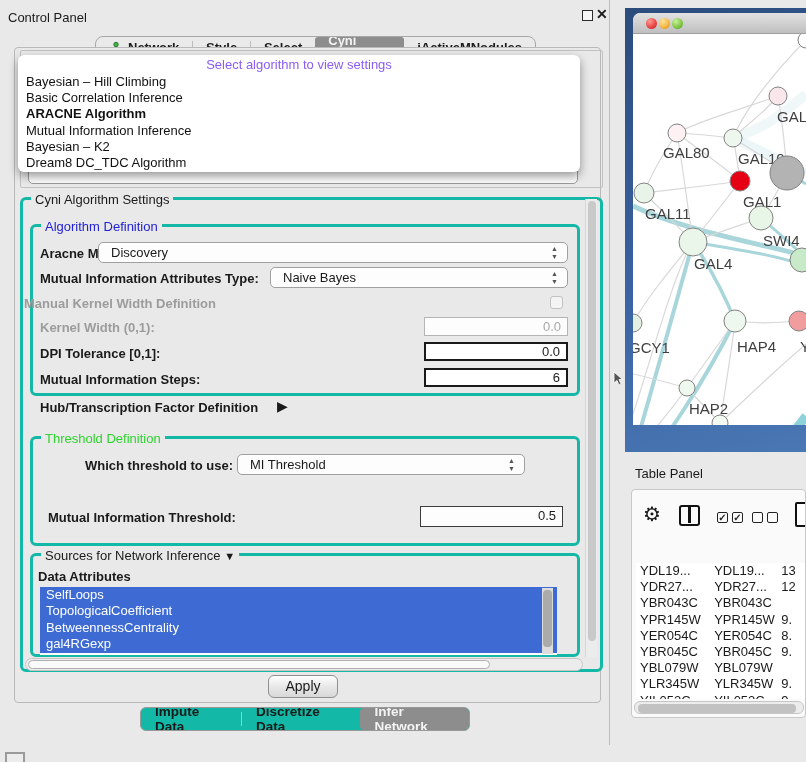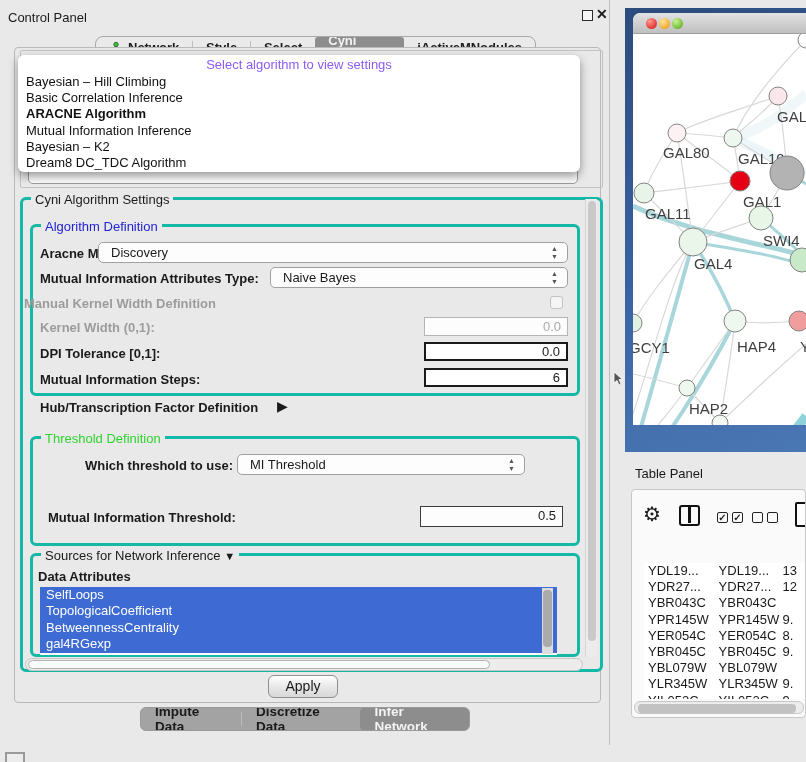--- a/index.html
+++ b/index.html
@@ -46,21 +46,21 @@
   .checkbox { width:13px; height:13px; border:1px solid #c2c2c2; border-radius:3px; background:#f4f4f4; }
   .list { background:#ffffff; overflow:hidden; }
   .list-item { height:16.4px; line-height:16.4px; padding-left:6px; background:#3d6bd3; color:#ffffff; }
   .vscroll-track { background:#ececec; border-left:1px solid #d6d6d6; }
   .vthumb { background:#c9c9c9; border-radius:4px; }
   .hscroll-track { background:#ececec; border:1px solid #c6c6c6; border-radius:7px; }
   .hthumb { background:#fafafa; border:1px solid #b0b0b0; border-radius:5px; }
   .apply-btn { left:268px; top:675px; width:70px; height:23px; border:1px solid #8f8f8f; border-radius:6px;
     background:linear-gradient(#ffffff,#e8e8e8 50%,#d8d8d8); text-align:center; line-height:21px; font-size:14px; }
   .bottom-tabbar { left:140px; top:707px; width:330px; height:24px; border:1px solid #999;
-    border-radius:6px; display:flex; background:#a3a3a3; overflow:hidden; }
+    border-radius:6px; display:flex; background:#14b8a6; overflow:hidden; }
   .btab { display:flex; align-items:center; padding:0 14px; font-weight:bold; font-size:13.5px; }
   .btab.selected { background:#8d8d8d; color:#f4f4f4; border-radius:4px; }
   
   #desktop { left:625px; top:8px; width:181px; height:444px;
     background:linear-gradient(160deg,#2c4c7c 0%,#3a62a2 55%,#4a78b4 100%); }
   #net-window { left:8px; top:5px; width:173px; height:412px; background:#ffffff; border-top-left-radius:7px; overflow:hidden; }
   .win-titlebar { height:21px; background:linear-gradient(#e2e2e2,#bfbfbf); border-top-left-radius:7px;
     border-bottom:1px solid #9f9f9f; position:relative; }
   .light { position:absolute; top:5px; width:11px; height:11px; border-radius:50%; }
   .light.red { left:13px; background:radial-gradient(circle at 35% 30%, #ff9a94, #e8433f 60%, #b32b26); }
@@ -73,21 +73,21 @@
   .gear { left:11px; top:12px; font-size:20px; color:#1a1a1a; }
   .split-icon { left:47px; top:15px; width:21px; height:21px; border:2.5px solid #111; border-radius:3px; }
   .split-icon::after { content:""; position:absolute; left:7px; top:0; width:2.5px; height:16px; background:#111; }
   .cb { position:absolute; width:11px; height:11px; border:1.5px solid #222; border-radius:2px; font-size:10px;
     line-height:10px; text-align:center; font-weight:bold; color:#222; }
   .doc-icon { left:163px; top:12px; width:18px; height:25px; border:2.5px solid #111; border-radius:2px; background:#fff; }
   .thead { top:48px; left:4px; right:0; height:24px; display:flex; border-top:1px solid #b9b9b9; border-bottom:1px solid #b9b9b9; }
   .th { border-right:1px solid #b9b9b9; display:flex; align-items:center; justify-content:center; }
   .th.blue-bg { background:#b9dcea; }
   .th.gray-bg { background:#e4e4e4; }
-  .trows { position:absolute; top:73px; left:12px; right:0; height:136px; overflow:hidden; background:#fff; }
+  .trows { position:absolute; top:73px; left:4px; right:0; height:136px; overflow:hidden; background:#fff; }
   .trow { display:flex; height:16.2px; line-height:16.2px; }
   .tc { overflow:hidden; white-space:nowrap; }
   .tc.c1 { width:75px; padding-left:4px; }
   .tc.c2 { width:70px; padding-left:4px; }
   .tc.c3 { width:26px; padding-left:2px; }
   svg text { font-family:"Liberation Sans", sans-serif; }
 </style>
 </head>
 <body>
 

